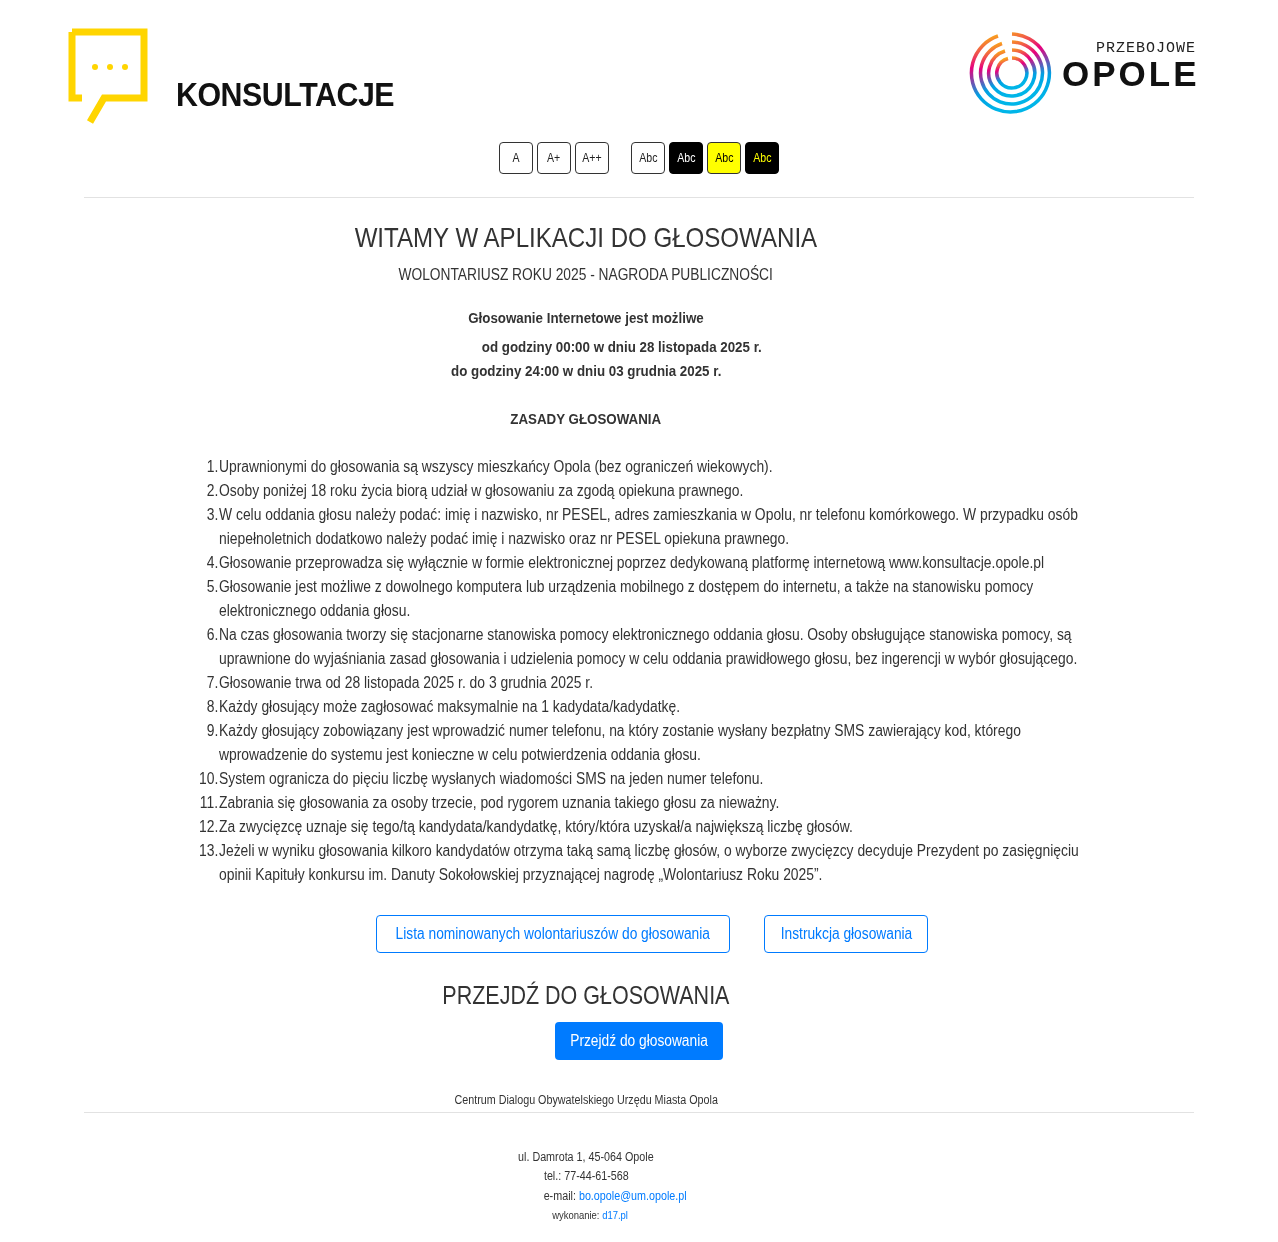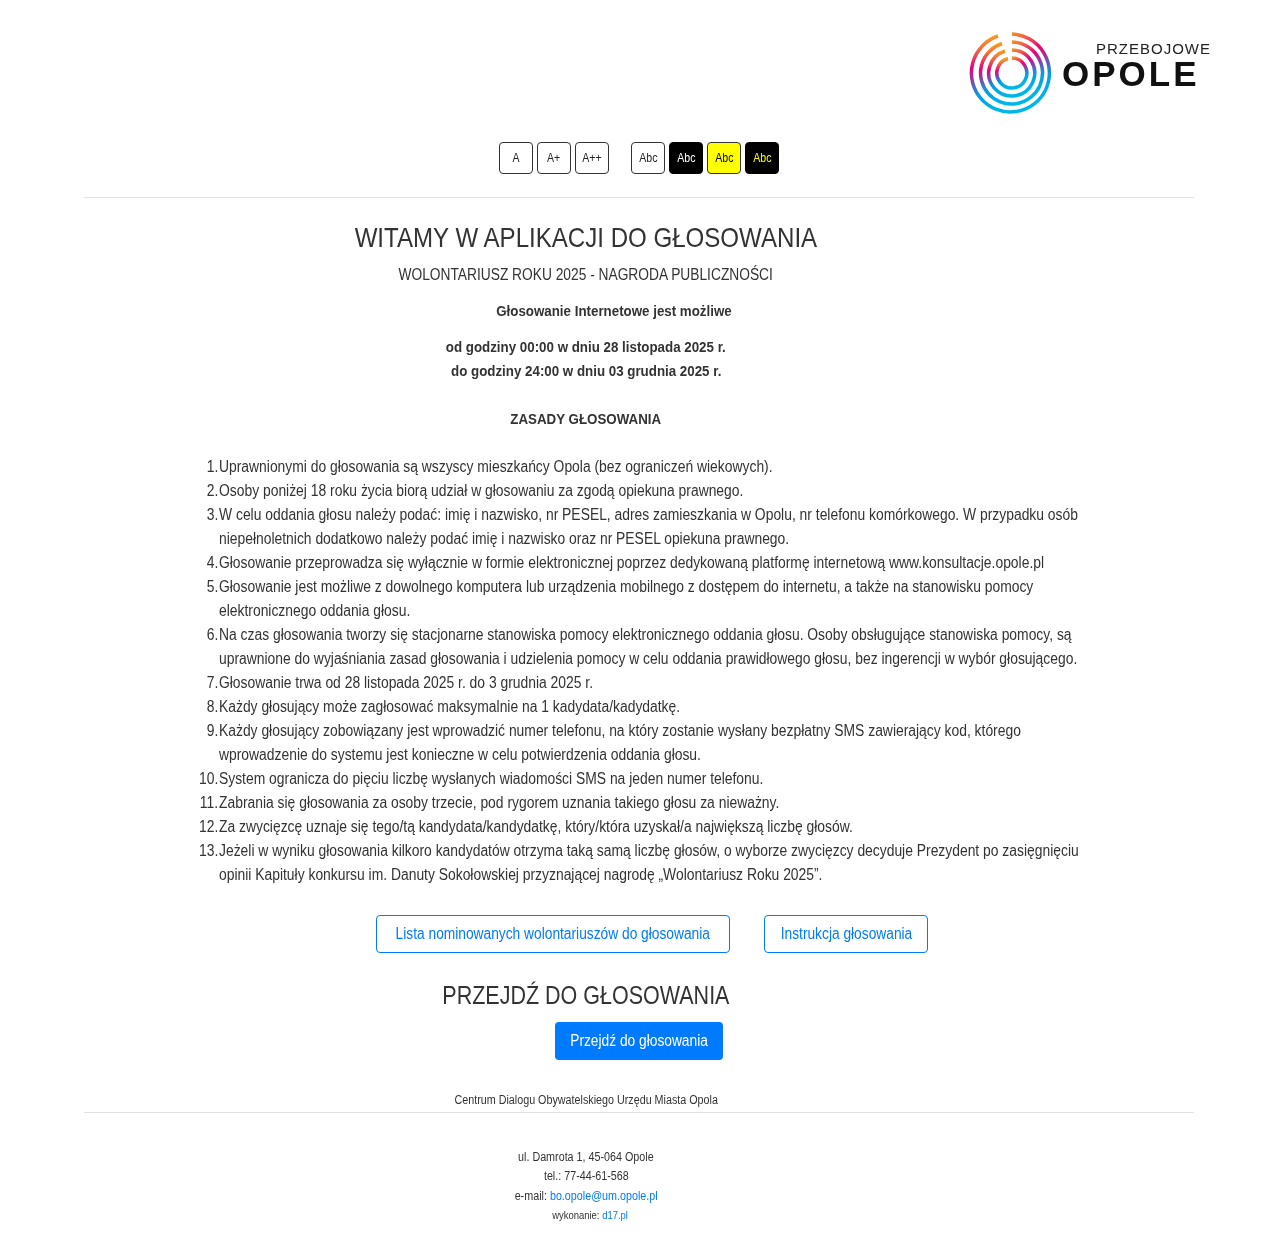--- a/index.html
+++ b/index.html
@@ -20,21 +20,21 @@
     .logo-left .brand {
       position: absolute; left: 108px; top: 48px;
       font-family: "Liberation Sans", sans-serif;
       font-weight: bold; font-size: 33px; color: #111; letter-spacing: -0.5px;
       transform: scaleX(0.92); transform-origin: left center;
     }
     .logo-right { position: absolute; left: 968px; top: 30px; width: 228px; height: 88px; }
     .logo-right svg { position: absolute; left: 0; top: 0; }
     .logo-right .sub {
       position: absolute; left: 128px; top: 10px;
-      font-size: 15px; letter-spacing: 1px; color: #222;
+      font-size: 15px; letter-spacing: 1px; color: #222; font-family: Liberation Mono, monospace;
     }
     .logo-right .main {
       position: absolute; left: 94px; top: 24px;
       font-size: 35px; font-weight: bold; letter-spacing: 3px; color: #111;
     }
 
     
     .a11y { position: absolute; top: 142px; left: 0; width: 1278px; height: 33px; }
     .a11y .btn {
       position: absolute; top: 0; height: 32px; border: 1px solid #333; border-radius: 4px;
@@ -80,20 +80,30 @@
     
     .footer-line { font-size: 12.5px; color: #333; }
     .footer-line span.w { transform: scaleX(0.86); display: inline-block; white-space: nowrap; }
     .footer-line a { color: #007bff; text-decoration: none; }
     .footer-small { font-size: 11px; padding-left: 8px; }
   </style>
 </head>
 <body>
 
 <div class="header">
+  <div class="logo-left">
+    <svg width="82" height="100" viewBox="0 0 82 100">
+      <path d="M4 4 H76 V70 H36 L22 94" fill="none" stroke="#ffd500" stroke-width="7" stroke-linejoin="miter"></path>
+      <path d="M4 4 V70 H14" fill="none" stroke="#ffd500" stroke-width="7"></path>
+      <circle cx="27" cy="39" r="3" fill="#ffd500"></circle>
+      <circle cx="42" cy="39" r="3" fill="#ffd500"></circle>
+      <circle cx="57" cy="39" r="3" fill="#ffd500"></circle>
+    </svg>
+    <div class="brand">KONSULTACJE</div>
+  </div>
 
   <div class="logo-right">
     <svg width="90" height="88" viewBox="0 0 90 88">
       <defs>
         <linearGradient id="ringgrad" x1="0" y1="0" x2="0.3" y2="1">
           <stop offset="0" stop-color="#ffd400"></stop>
           <stop offset="0.4" stop-color="#e6007e"></stop>
           <stop offset="0.75" stop-color="#00a0e3"></stop>
           <stop offset="1" stop-color="#00b5e8"></stop>
         </linearGradient>
@@ -139,24 +149,24 @@
 
 <div class="divider" style="top:197px;"></div>
 
 <div class="center-text title">
   <span>WITAMY W APLIKACJI DO GŁOSOWANIA</span>
 </div>
 <div class="center-text subtitle">
   <span>WOLONTARIUSZ ROKU 2025 - NAGRODA PUBLICZNOŚCI</span>
 </div>
 
-<div class="center-text bold-line" style="top:302px;margin-left:28px;">
+<div class="center-text bold-line" style="top:309px;">
   <span>Głosowanie Internetowe jest możliwe</span>
 </div>
-<div class="center-text bold-line" style="top:338px;">
+<div class="center-text bold-line" style="top:338px;margin-left:36px;">
   <span>od godziny 00:00 w dniu 28 listopada 2025 r.</span>
 </div>
 <div class="center-text bold-line" style="top:362px;">
   <span>do godziny 24:00 w dniu 03 grudnia 2025 r.</span>
 </div>
 
 <div class="center-text bold-line" style="top:410px;">
   <span>ZASADY GŁOSOWANIA</span>
 </div>
 
@@ -239,21 +249,21 @@
 
 <div class="center-text footer-line" style="top:1093px;">
   <span class="w">Centrum Dialogu Obywatelskiego Urzędu Miasta Opola</span>
 </div>
 <div class="center-text footer-line" style="top:1150px;">
   <span class="w">ul. Damrota 1, 45-064 Opole</span>
 </div>
 <div class="center-text footer-line" style="top:1169px;">
   <span class="w">tel.: 77-44-61-568</span>
 </div>
-<div class="center-text footer-line" style="top:1189px;">
+<div class="center-text footer-line" style="top:1189px;margin-left:29px;">
   <span class="w">
     <span>e-mail:</span>
     <a>bo.opole@um.opole.pl</a>
   </span>
 </div>
 <div class="center-text footer-line footer-small" style="top:1209px;">
   <span class="w">
     <span>wykonanie:</span>
     <a>d17.pl</a>
   </span>

